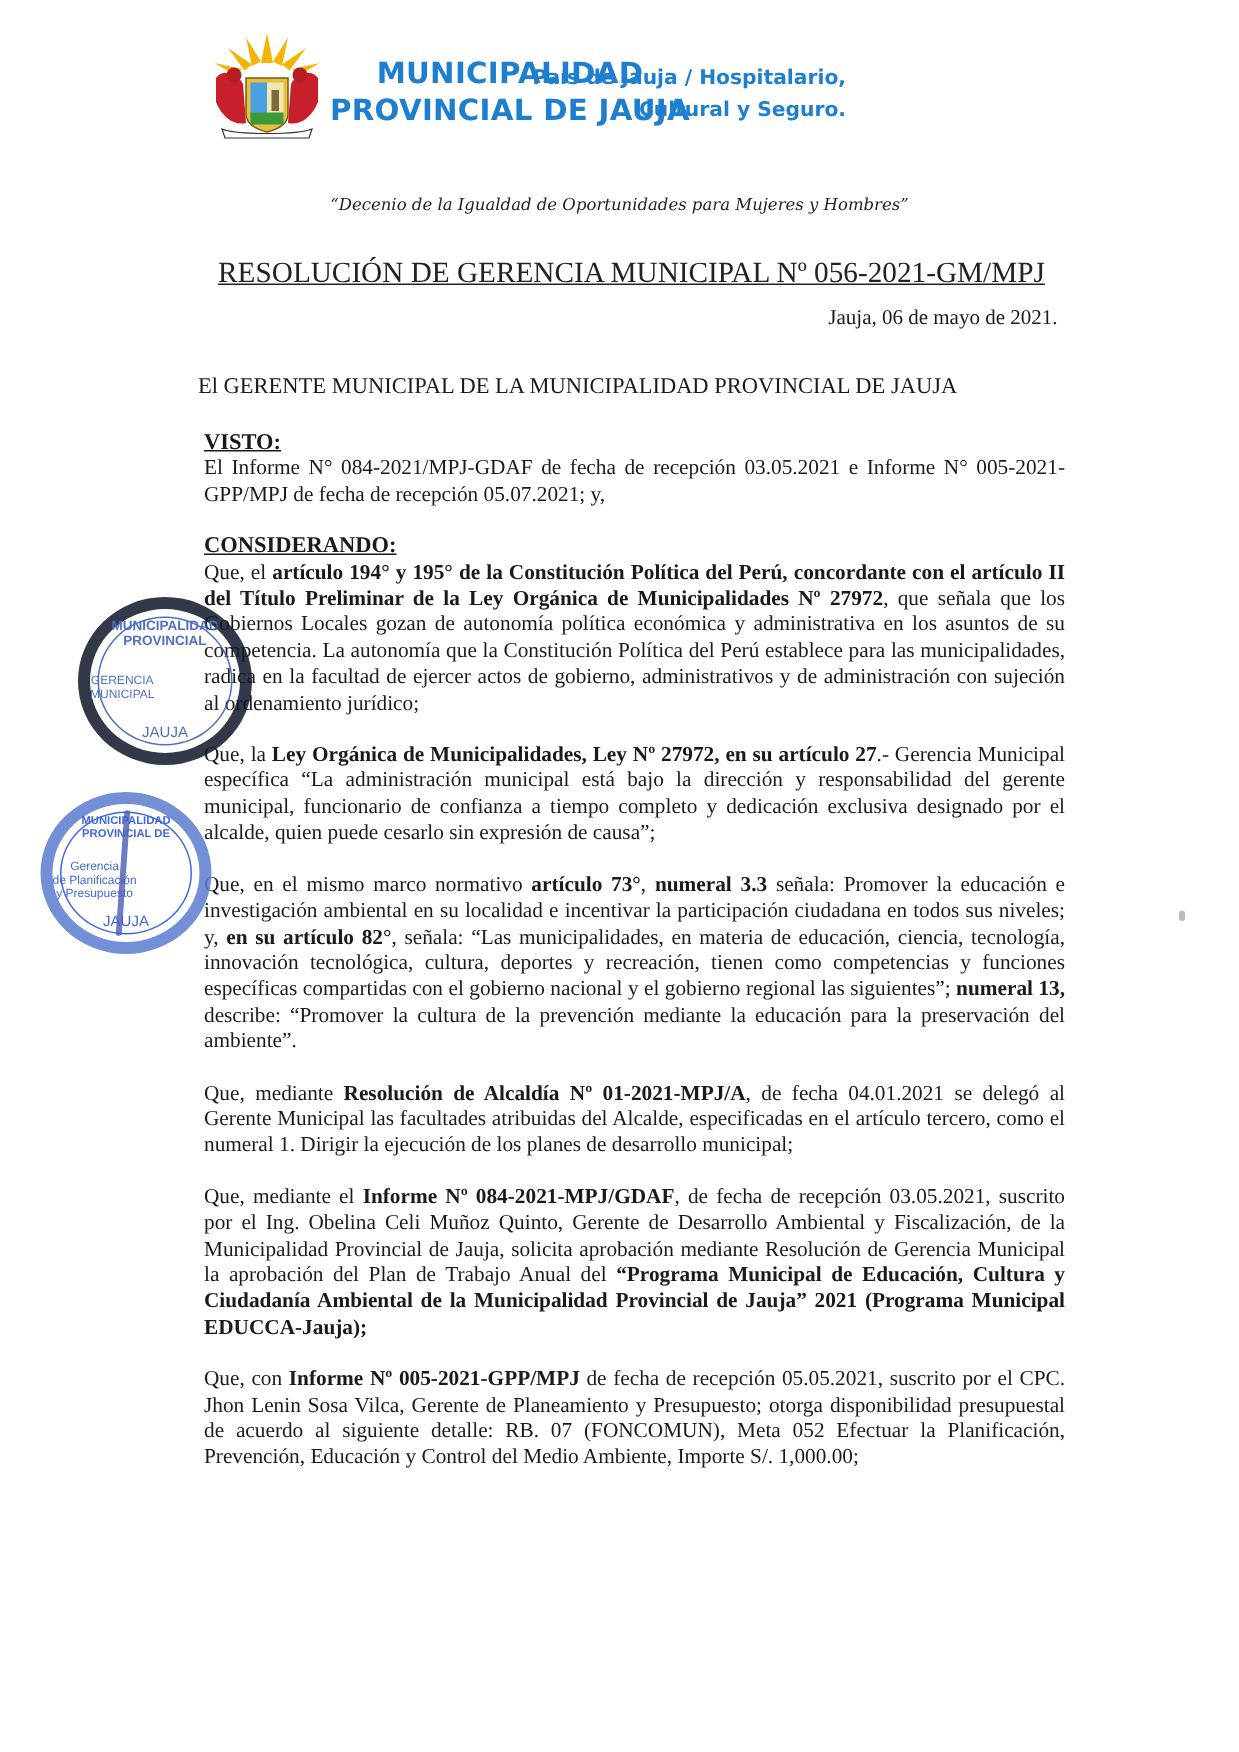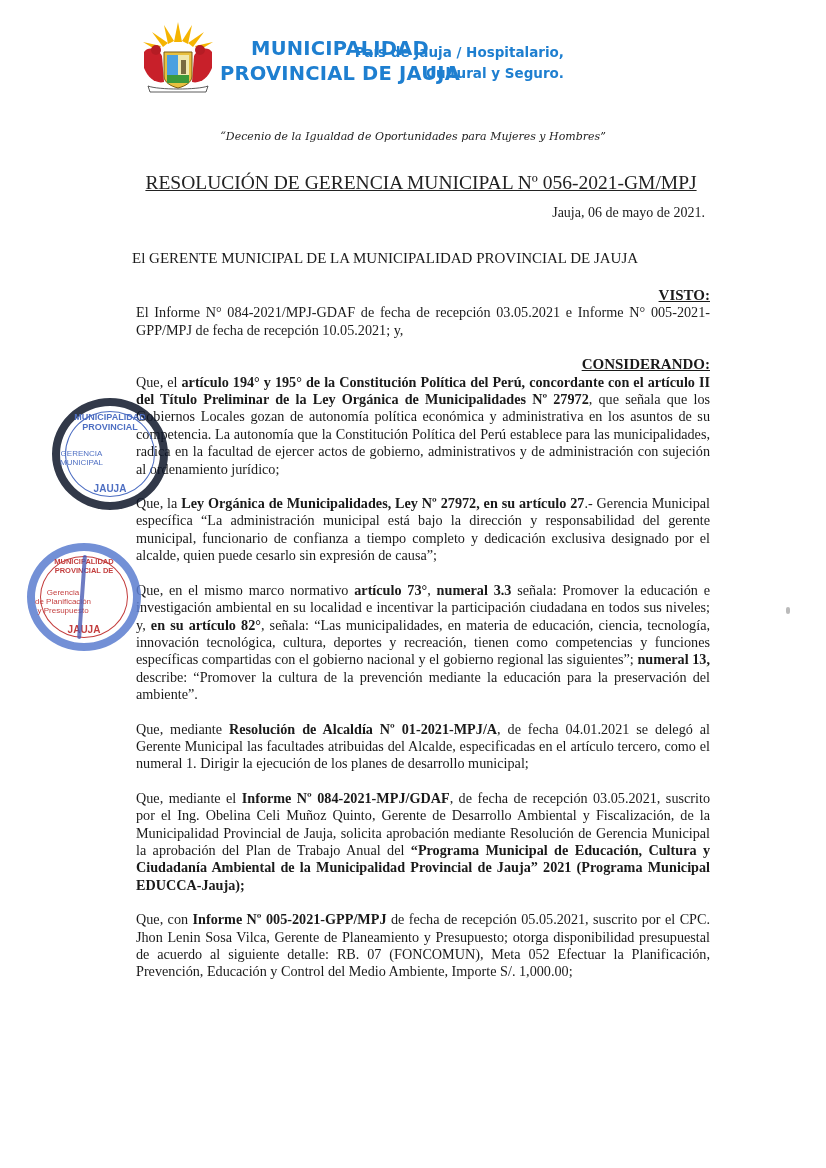--- a/index.html
+++ b/index.html
@@ -15,32 +15,32 @@
             color: #1e7fd0; font-size: 13.5px; line-height: 21px; }
   .decenio { position: absolute; left: 0; width: 826px; top: 130px; text-align: center;
              font-family: "DejaVu Serif", "Liberation Serif", serif; font-style: italic; font-size: 11px; color: #222; }
   .title { position: absolute; left: 132px; width: 578px; top: 172px; text-align: center;
            font-family: "Liberation Serif", "DejaVu Serif", serif; font-size: 19.5px; text-decoration: underline; color: #222; }
   .date { position: absolute; right: 121px; top: 205px; font-family: "Liberation Serif", serif; font-size: 14px; }
   .gerente { position: absolute; left: 132px; width: 578px; top: 250px; 
              font-family: "Liberation Serif", serif; font-size: 15px; }
   .body { position: absolute; left: 136px; width: 574px; top: 287px;
           font-family: "Liberation Serif", "DejaVu Serif", serif; font-size: 14.2px; line-height: 17.4px; color: #1a1a1a; }
-  .section-heading { font-weight: bold; text-decoration: underline; margin: 0; font-size: 15px; text-align: right; }
+  .section-heading { font-weight: bold; text-decoration: underline; margin: 0; font-size: 15px; }
   .para { margin: 0 0 17px 0; text-align: justify; }
   .para b { font-weight: bold; }
   .stamp { position: absolute; border-radius: 50%; border: 8px solid #0f172a; color: #3056b8;
            font-family: "Liberation Sans", "DejaVu Sans", sans-serif; display: flex; align-items: flex-start;
            justify-content: center; flex-direction: column; text-align: center; opacity: 0.85; }
   .stamp1 { left: 52px; top: 398px; width: 100px; height: 96px; }
-  .stamp2 { left: 27px; top: 543px; width: 98px; height: 92px; border-color: #5b7dd0; color: #b91c1c; }
+  .stamp2 { left: 27px; top: 528px; width: 98px; height: 92px; border-color: #5b7dd0; color: #1d4ed8; }
   .stamp .ring { position: absolute; inset: 5px; border-radius: 50%; border: 1px solid currentColor; }
   .stamp .top-txt { font-size: 9px; font-weight: bold; position: absolute; top: 6px; left: 0; right: 0; }
   .stamp .mid-txt { font-size: 8px; line-height: 9px; margin-top: 8px; }
-  .stamp .bot-txt { font-size: 10px; font-weight: bold; position: absolute; bottom: 8px; left: 0; right: 0; }
+  .stamp .bot-txt { font-size: 10px; font-weight: normal; position: absolute; bottom: 8px; left: 0; right: 0; }
   .sig-line { position: absolute; left: 45px; top: 4px; width: 4px; height: 84px; background: #2a3fa8;
               border-radius: 2px; transform: rotate(4deg); opacity: 0.8; }
   .speck { position: absolute; left: 786px; top: 607px; width: 4px; height: 7px; background: #bbb; border-radius: 2px; }
 </style>
 </head>
 <body>
 
 <div class="header">
   <div class="crest">
     <svg width="80" height="75" viewBox="0 0 80 75">
@@ -75,21 +75,21 @@
   </div>
   <div class="decenio">“Decenio de la Igualdad de Oportunidades para Mujeres y Hombres”</div>
 </div>
 
 <div class="title">RESOLUCIÓN DE GERENCIA MUNICIPAL Nº 056-2021-GM/MPJ</div>
 <div class="date">Jauja, 06 de mayo de 2021.</div>
 <div class="gerente">El GERENTE MUNICIPAL DE LA MUNICIPALIDAD PROVINCIAL DE JAUJA</div>
 
 <div class="body">
   <p class="section-heading">VISTO:</p>
-  <p class="para">El Informe N° 084-2021/MPJ-GDAF de fecha de recepción 03.05.2021 e Informe N° 005-2021-GPP/MPJ de fecha de recepción 10.05.2021; y,</p>
+  <p class="para">El Informe N° 084-2021/MPJ-GDAF de fecha de recepción 03.05.2021 e Informe N° 005-2021-GPP/MPJ de fecha de recepción 05.07.2021; y,</p>
   <p class="section-heading">CONSIDERANDO:</p>
   <div id="paras">
       <p class="para"><span>Que, el </span><b>artículo 194° y 195° de la  Constitución Política del Perú, concordante con el artículo II del Título Preliminar de la Ley Orgánica de Municipalidades Nº 27972</b><span>, que señala que los Gobiernos Locales gozan de autonomía política económica y administrativa en los asuntos  de su competencia. La autonomía que la Constitución Política del Perú establece para las municipalidades, radica en la facultad de ejercer actos de gobierno, administrativos y de administración con sujeción al ordenamiento jurídico;</span></p>
       <p class="para"><span>Que, la </span><b>Ley Orgánica de Municipalidades, Ley Nº 27972, en su artículo 27</b><span>.- Gerencia Municipal específica “La administración municipal está bajo la dirección y responsabilidad del gerente municipal, funcionario de confianza a tiempo completo y dedicación exclusiva designado por el alcalde, quien puede cesarlo sin expresión de causa”;</span></p>
       <p class="para"><span>Que, en el mismo marco normativo </span><b>artículo 73°</b><span>, </span><b>numeral 3.3</b><span> señala: Promover la educación e investigación ambiental en su localidad e incentivar la participación ciudadana en todos sus niveles; y, </span><b>en su artículo 82°</b><span>, señala: “Las municipalidades, en materia de educación, ciencia, tecnología, innovación tecnológica, cultura, deportes y recreación, tienen como competencias y funciones específicas compartidas con el gobierno nacional y el gobierno regional las siguientes”; </span><b>numeral 13,</b><span> describe: “Promover la cultura de la prevención mediante la educación para la preservación del ambiente”.</span></p>
       <p class="para"><span>Que, mediante </span><b>Resolución de Alcaldía Nº 01-2021-MPJ/A</b><span>, de fecha 04.01.2021 se delegó al Gerente Municipal las facultades atribuidas del Alcalde, especificadas en el artículo tercero, como el numeral 1. Dirigir la ejecución de los planes de desarrollo municipal;</span></p>
       <p class="para"><span>Que, mediante el </span><b>Informe Nº 084-2021-MPJ/GDAF</b><span>, de fecha de recepción 03.05.2021, suscrito por el Ing. Obelina Celi Muñoz Quinto, Gerente de Desarrollo Ambiental y Fiscalización, de la Municipalidad Provincial de Jauja, solicita aprobación mediante Resolución de Gerencia Municipal la aprobación del Plan de Trabajo Anual del </span><b>“Programa Municipal de Educación, Cultura y Ciudadanía Ambiental de la Municipalidad Provincial de Jauja” 2021 (Programa Municipal EDUCCA-Jauja);</b></p>
       <p class="para"><span>Que, con </span><b>Informe Nº 005-2021-GPP/MPJ</b><span> de fecha de recepción 05.05.2021, suscrito por el CPC. Jhon Lenin Sosa Vilca, Gerente de Planeamiento y Presupuesto; otorga disponibilidad presupuestal de acuerdo al siguiente detalle: RB. 07 (FONCOMUN), Meta 052 Efectuar la Planificación, Prevención, Educación y Control del Medio Ambiente, Importe S/. 1,000.00;</span></p>
     </div>
 </div>

